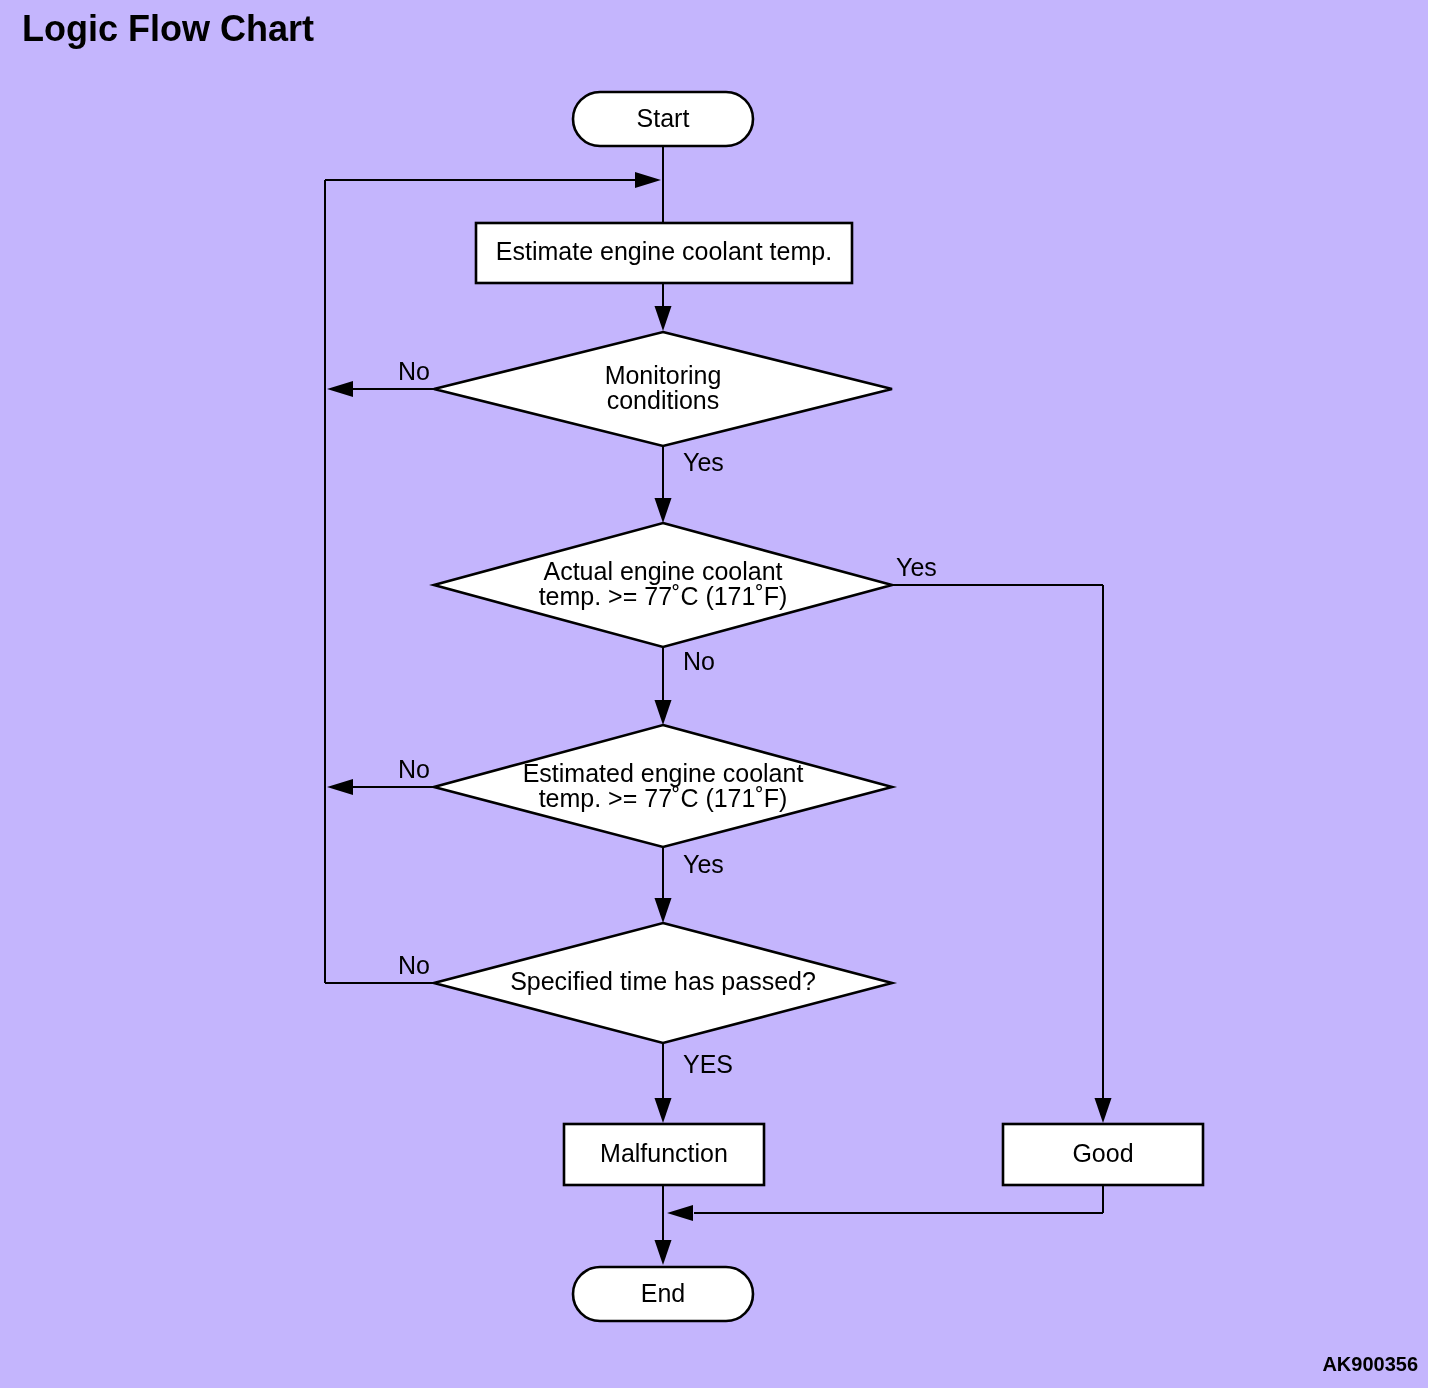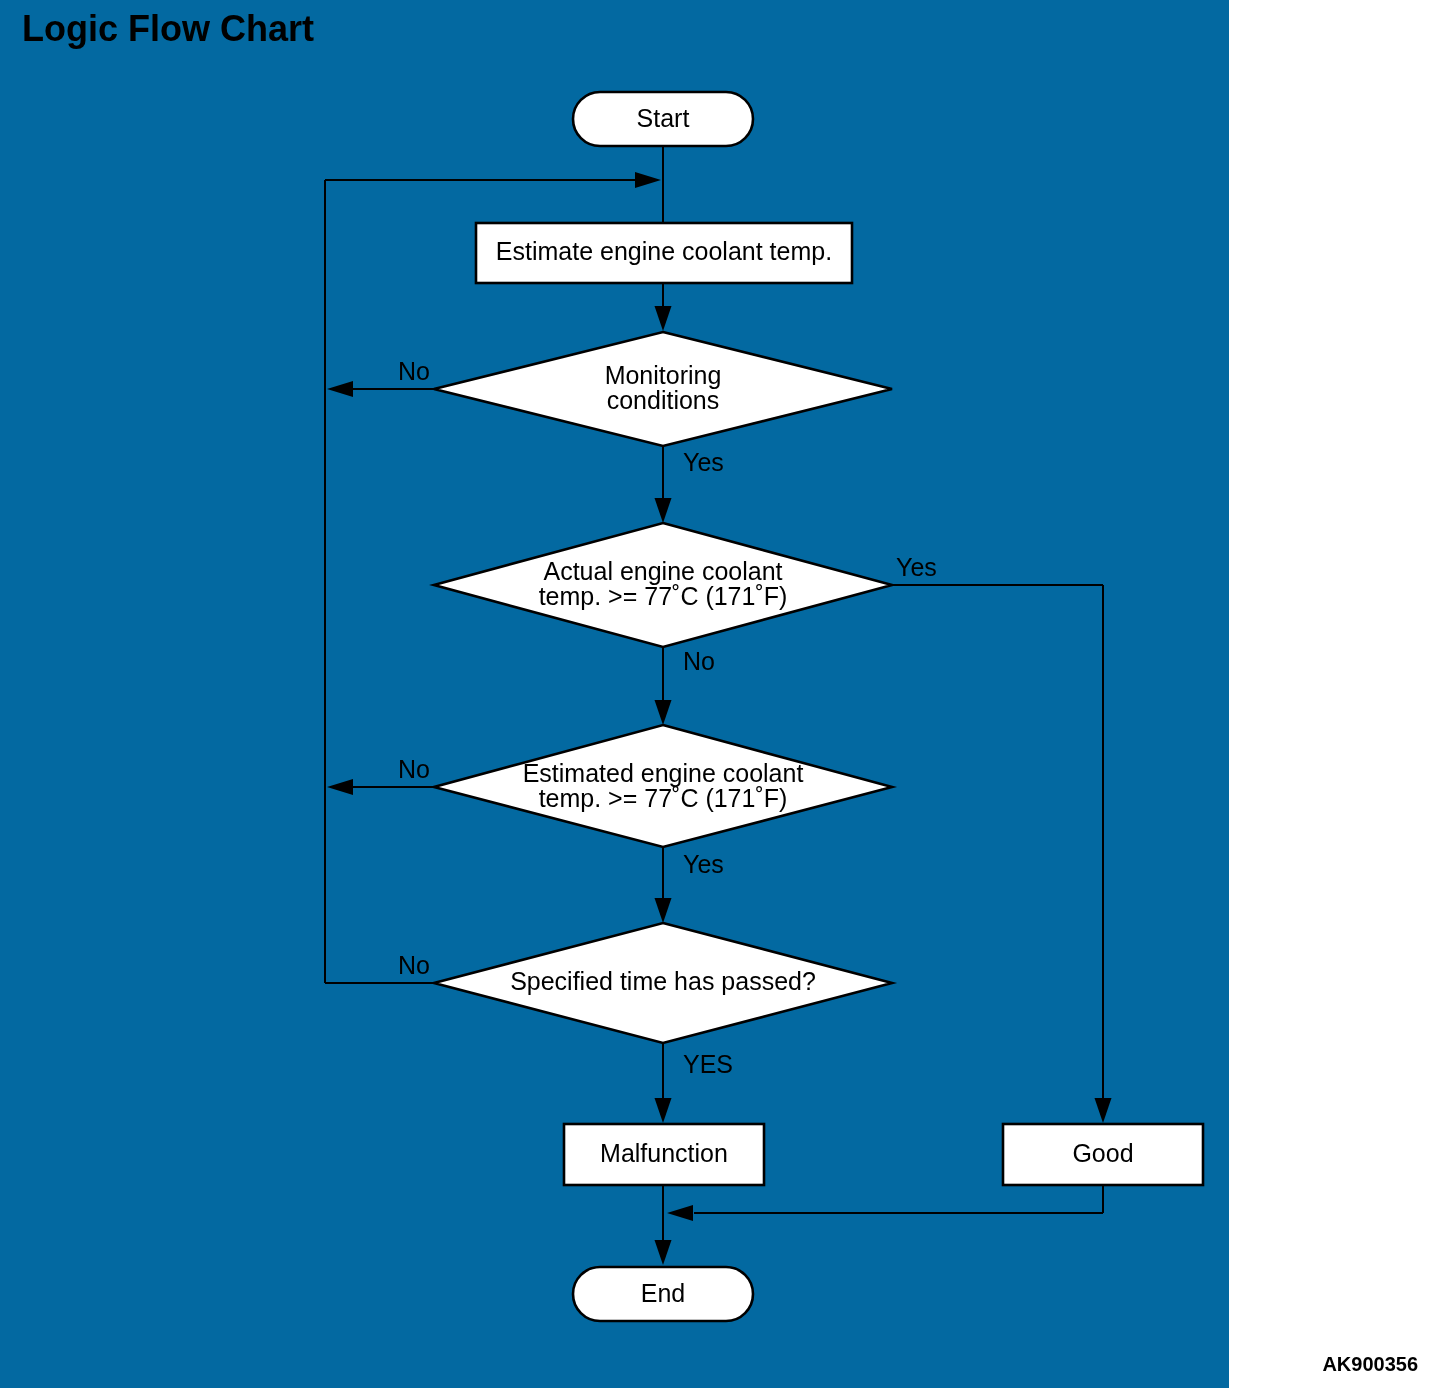--- a/index.html
+++ b/index.html
@@ -2,23 +2,23 @@
 <html><head>
 <meta charset="utf-8">
 <style>
   html, body {
     margin: 0;
     padding: 0;
     background: #ffffff;
   }
   .stage {
     position: relative;
-    width: 1229px;
+    width: 1428px;
     height: 1388px;
-    background: #0369a1;
+    background: #c4b5fd;
     font-family: "Liberation Sans", "DejaVu Sans", sans-serif;
   }
   svg { display: block; }
   .shape {
     fill: #ffffff;
     stroke: #000000;
     stroke-width: 2.6;
   }
   .edge {
     fill: none;

